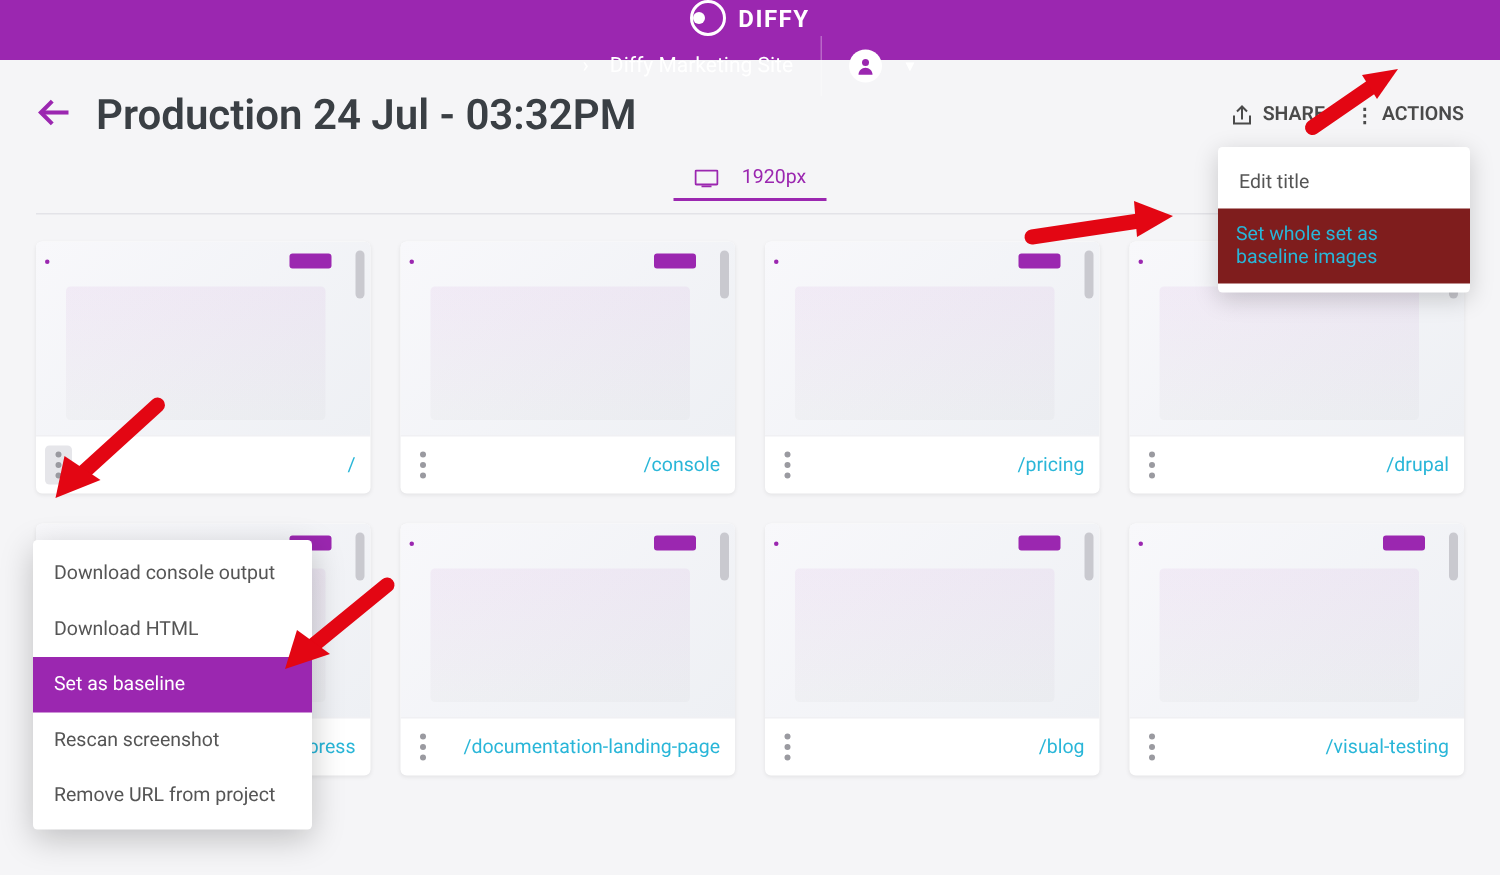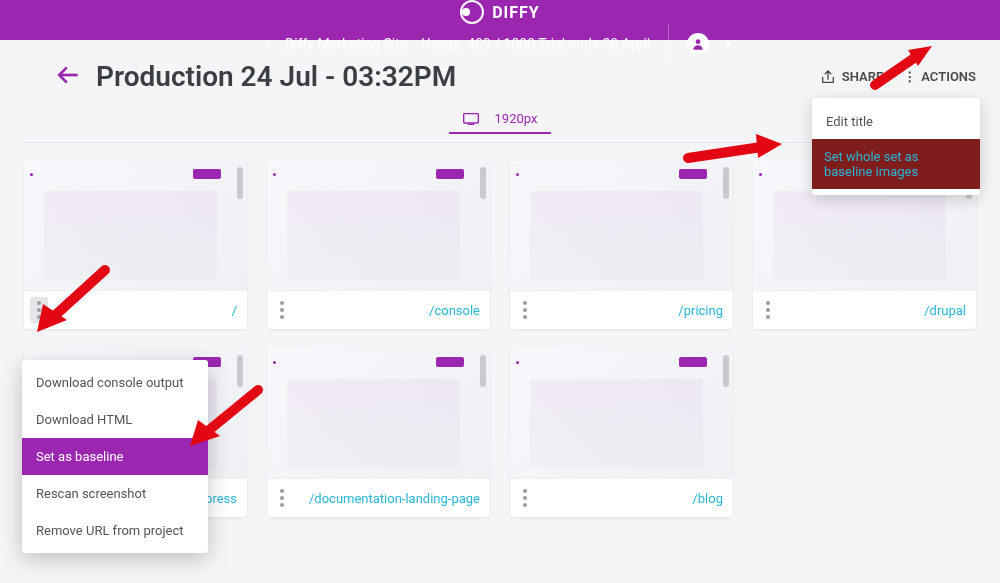--- a/index.html
+++ b/index.html
@@ -9,21 +9,21 @@
 .topbar-left { display: flex; align-items: center; gap: 8px; }
 .logo-circle { width: 24px; height: 24px; border: 2px solid white; border-radius: 50%; display: flex; align-items: center; justify-content: center; position: relative; }
 .logo-circle::before { content: ""; width: 8px; height: 8px; background: white; border-radius: 50%; position: absolute; left: 0; }
 .brand { font-weight: 700; letter-spacing: 1px; font-size: 16px; }
 .topbar-right { display: flex; align-items: center; gap: 14px; font-size: 14px; }
 .chev { font-size: 14px; }
 .user-sep { width: 1px; height: 40px; background: rgba(255,255,255,0.3); margin: 0 4px; }
 .user-icon { width: 22px; height: 22px; background: white; border-radius: 50%; display:flex; align-items:center; justify-content:center; }
 .user-icon svg { width:14px; height:14px; }
 
-.header-row { display: flex; align-items: center; padding: 20px 24px 8px; gap: 14px; margin-left: 32px; }
+.header-row { display: flex; align-items: center; padding: 20px 24px 8px; gap: 14px; }
 .back-arrow svg { width: 26px; height: 26px; stroke: #9b27b0; }
 .page-title { font-size: 28px; font-weight: 600; color: #3a3f44; }
 .header-actions { margin-left: auto; display: flex; align-items: center; gap: 20px; color: #4a4a4a; font-size: 13px; font-weight: 600; }
 .share, .actions-btn { display: flex; align-items: center; gap: 6px; cursor: pointer; }
 
 .breakpoint-row { text-align: center; padding: 4px 0 8px; }
 .breakpoint { display: inline-flex; align-items: center; gap: 16px; color: #9b27b0; font-size: 13px; border-bottom: 2px solid #9b27b0; padding: 6px 14px; }
 .divider { height: 1px; background: #e3e3e8; margin: 0 24px; }
 
 .grid { display: grid; grid-template-columns: repeat(4, 1fr); gap: 20px; padding: 18px 24px 0; }
@@ -56,21 +56,20 @@
 <body>
 
 <div class="topbar">
   <div class="topbar-left">
     <span class="logo-circle"></span>
     <span class="brand">DIFFY</span>
   </div>
   <div class="topbar-right">
     <span class="chev">›</span>
     <span>Diffy Marketing Site</span>
-    <span>Usage: 409 / 1000 Trial ends 28 April</span>
     <span class="user-sep"></span>
     <span class="user-icon">
       <svg viewBox="0 0 24 24">
           <circle cx="12" cy="8" r="4" fill="#9b27b0"></circle>
           <path d="M4 22c0-4.4 3.6-8 8-8s8 3.6 8 8" fill="#9b27b0"></path>
         </svg>
     </span>
     <span style="color:white;font-size:10px;">▼</span>
   </div>
 </div>
@@ -228,20 +227,38 @@
       </div>
     <div class="card-footer">
         <div class="kebab">
           <span></span>
           <span></span>
           <span></span>
         </div>
         <span class="url">/blog</span>
       </div>
   </div>
+  <div class="card">
+    <div class="thumb">
+        <div class="fakebar">
+          <span class="dot"></span>
+          <span class="pill"></span>
+        </div>
+        <div class="content-blob"></div>
+        <div class="scrollbar"></div>
+      </div>
+    <div class="card-footer">
+        <div class="kebab">
+          <span></span>
+          <span></span>
+          <span></span>
+        </div>
+        <span class="url">/visual-testing</span>
+      </div>
+  </div>
 </div>
 
 <div class="actions-menu">
   <div class="item">Edit title</div>
   <div class="item hl">Set whole set as baseline images</div>
 </div>
 
 <div class="context-menu">
   <div class="item">Download console output</div>
   <div class="item">Download HTML</div>

